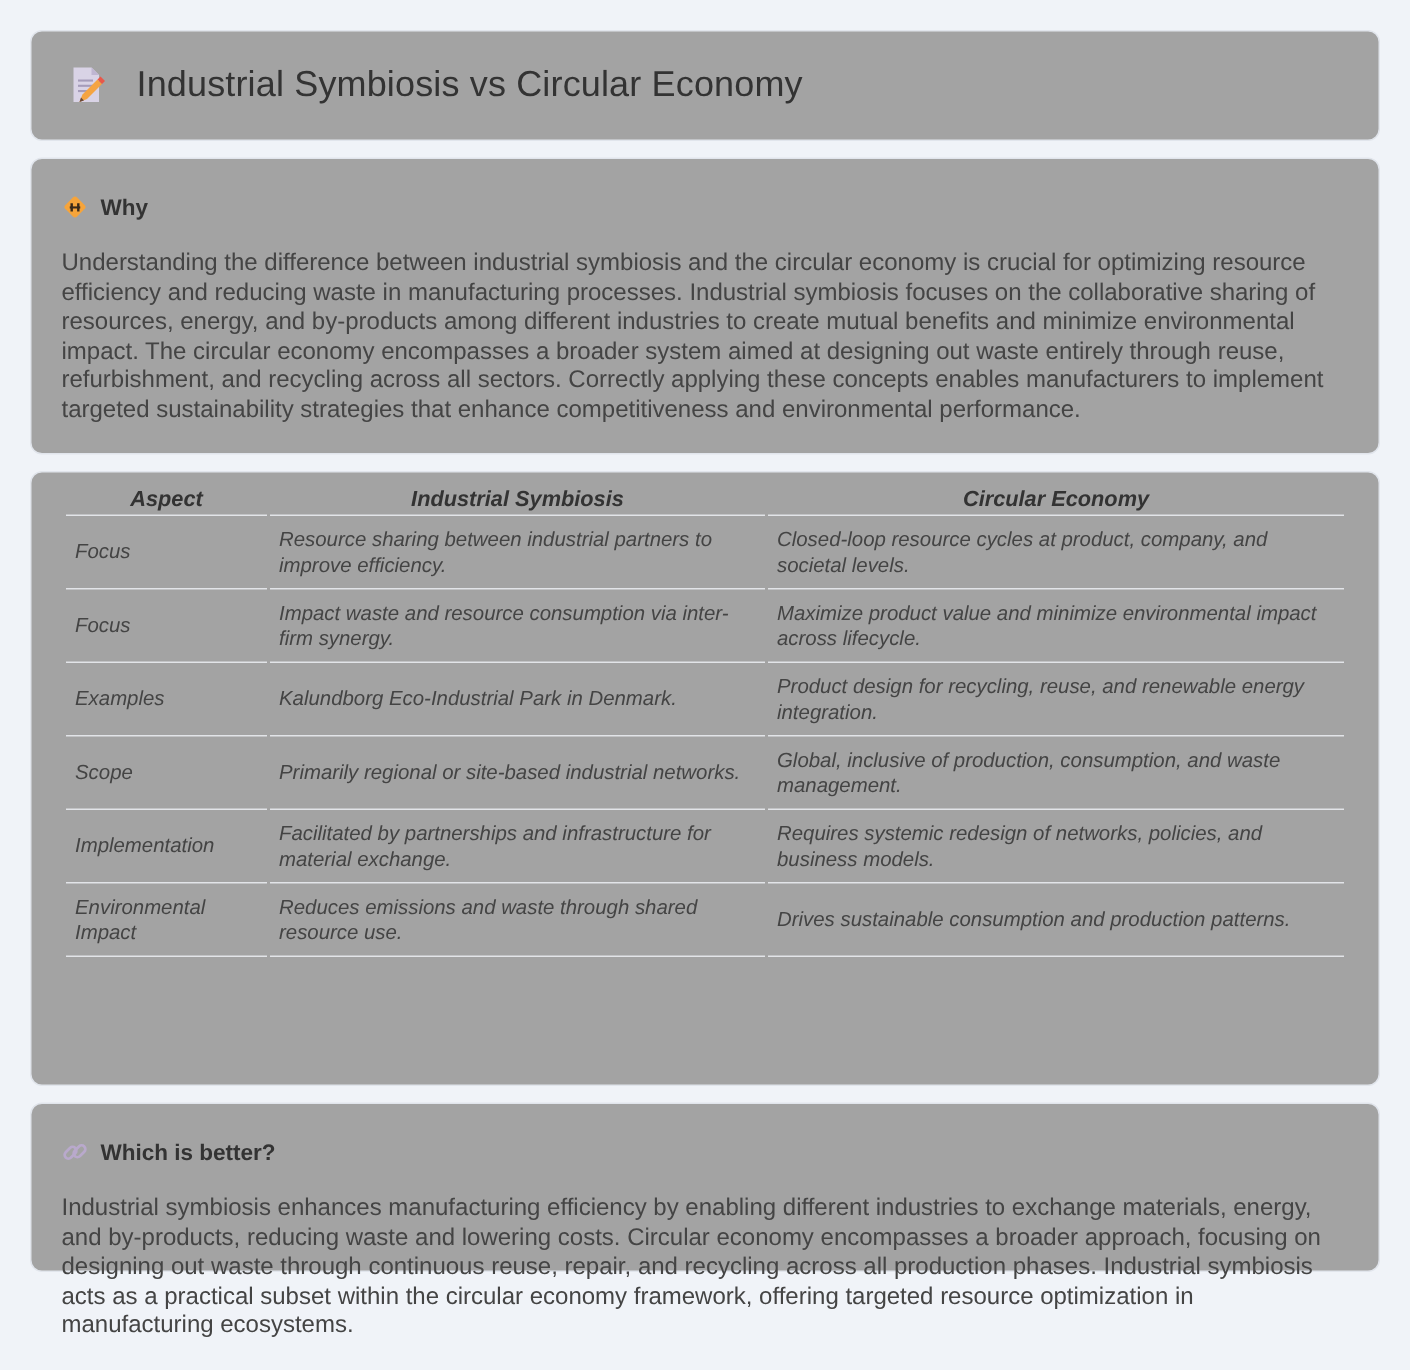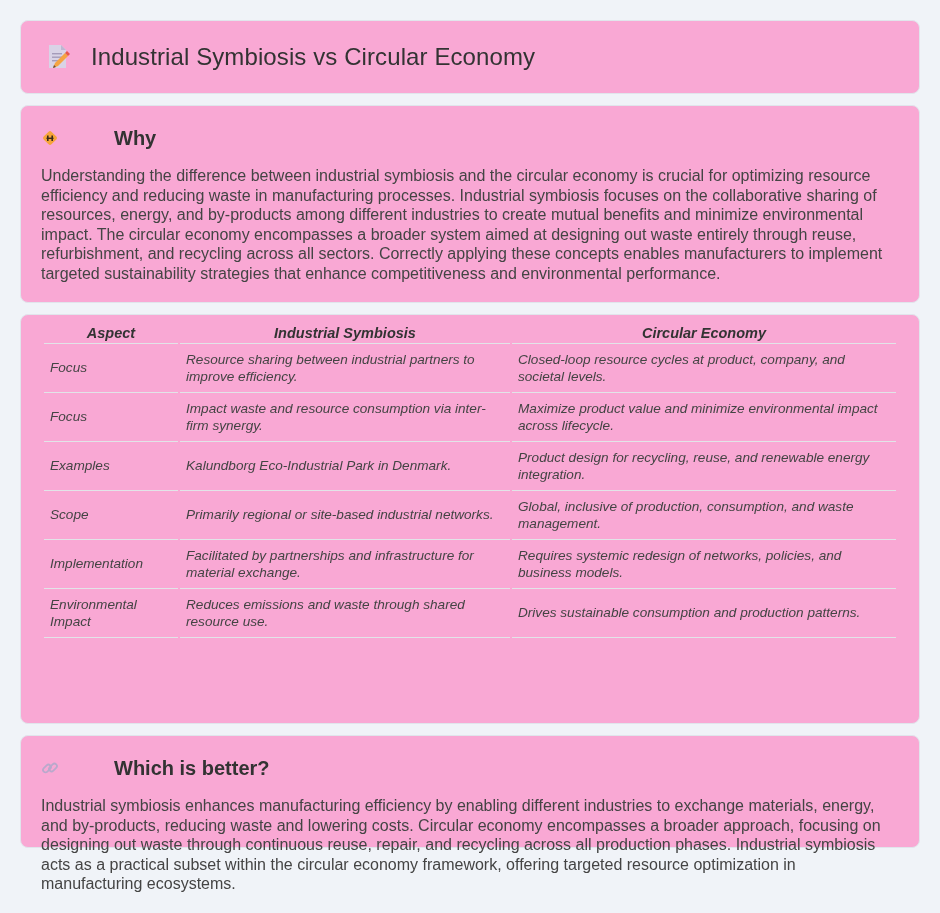--- a/index.html
+++ b/index.html
@@ -8,21 +8,21 @@
       height: 913px;
       background: #f0f3f8;
       font-family: "Liberation Sans", "DejaVu Sans", sans-serif;
       color: #333;
       overflow: hidden;
     }
     .page {
       padding: 20px 20px 0 20px;
     }
     .card {
-      background: #f9a8d4;
+      background: #a3a3a3;
       border: 1px solid #e1e5ec;
       border-radius: 8px;
       margin-bottom: 11px;
     }
     .header-card {
       height: 74px;
       display: flex;
       align-items: center;
       padding-left: 26px;
     }
@@ -49,24 +49,23 @@
       height: 24px;
       margin-bottom: 16px;
     }
     .section-icon {
       width: 18px;
       height: 18px;
       margin-right: 8px;
       display: inline-block;
     }
     .section-title {
-      font-size: 20px;
+      font-size: 15px;
       font-weight: bold;
       color: #333;
-      margin-left: 47px;
     }
     .body-text {
       font-size: 16px;
       line-height: 19.6px;
       color: #444;
     }
     .table-card {
       height: 410px;
       padding: 4px 21px 0 21px;
       font-style: italic;

